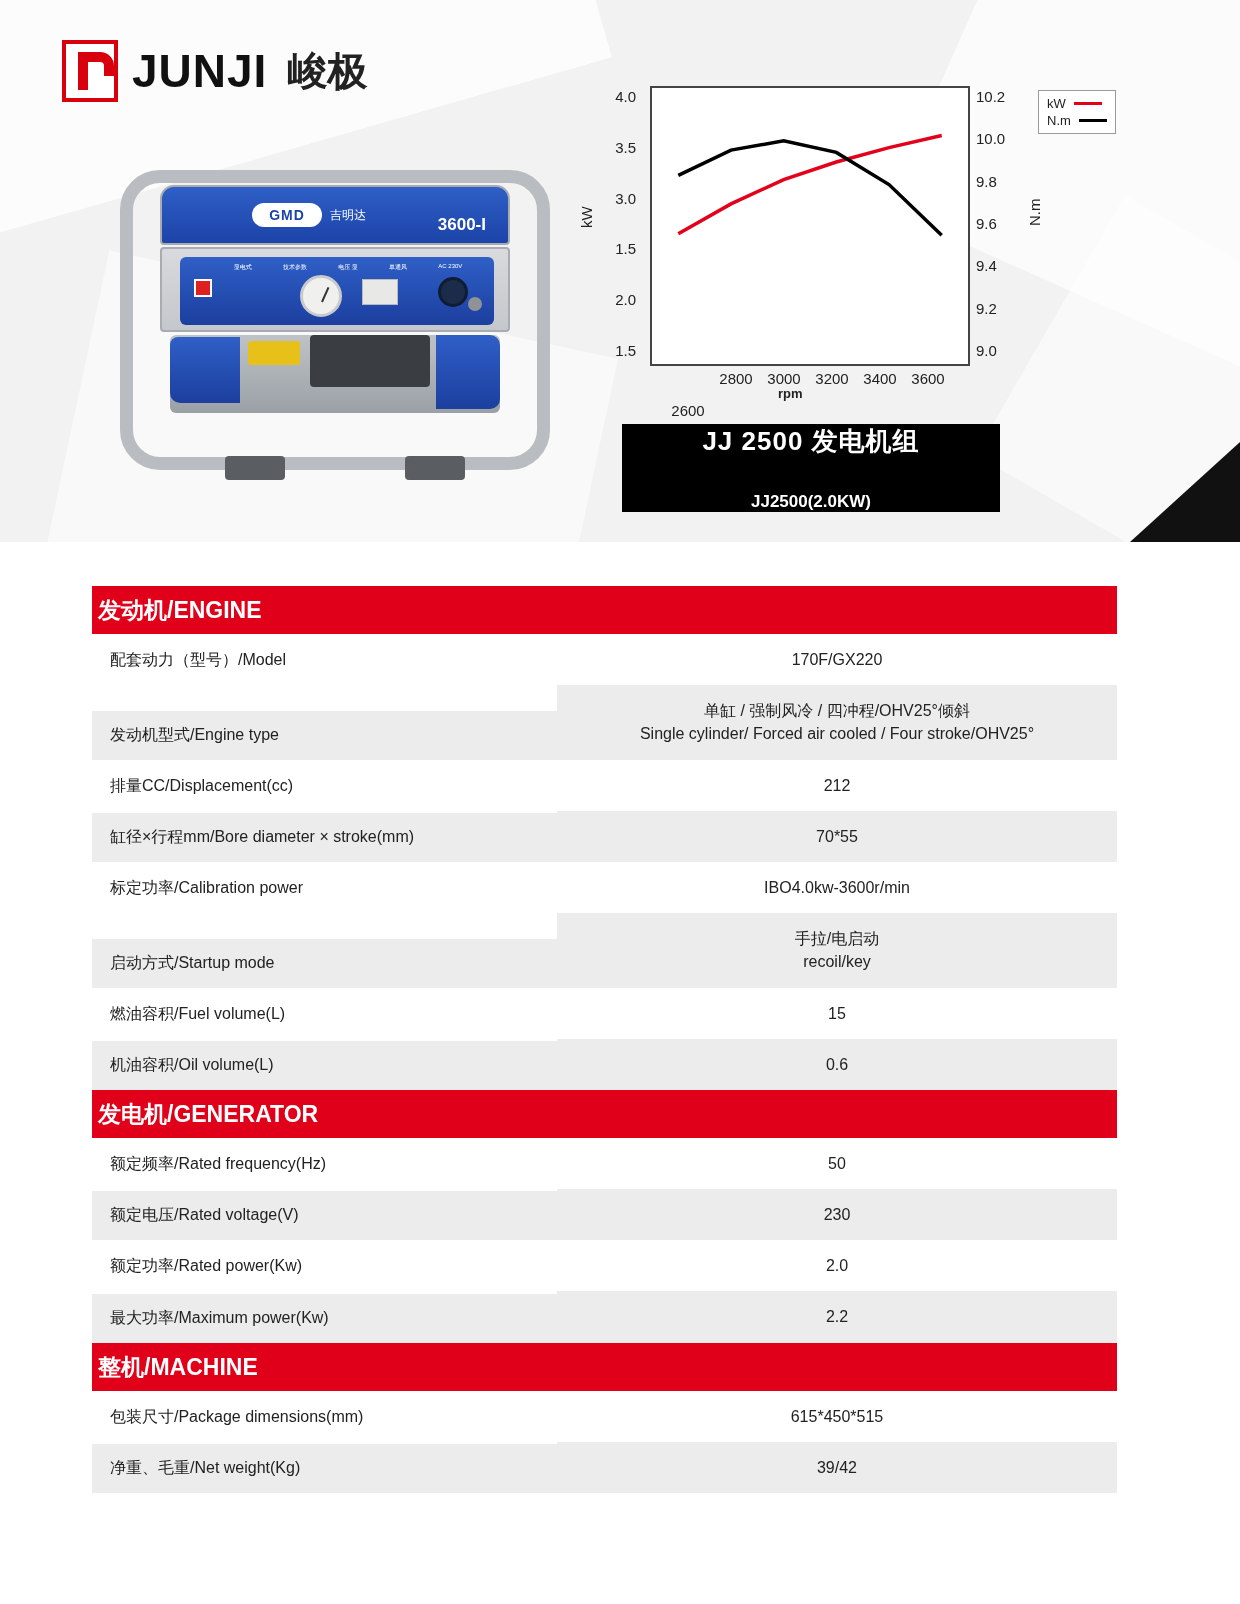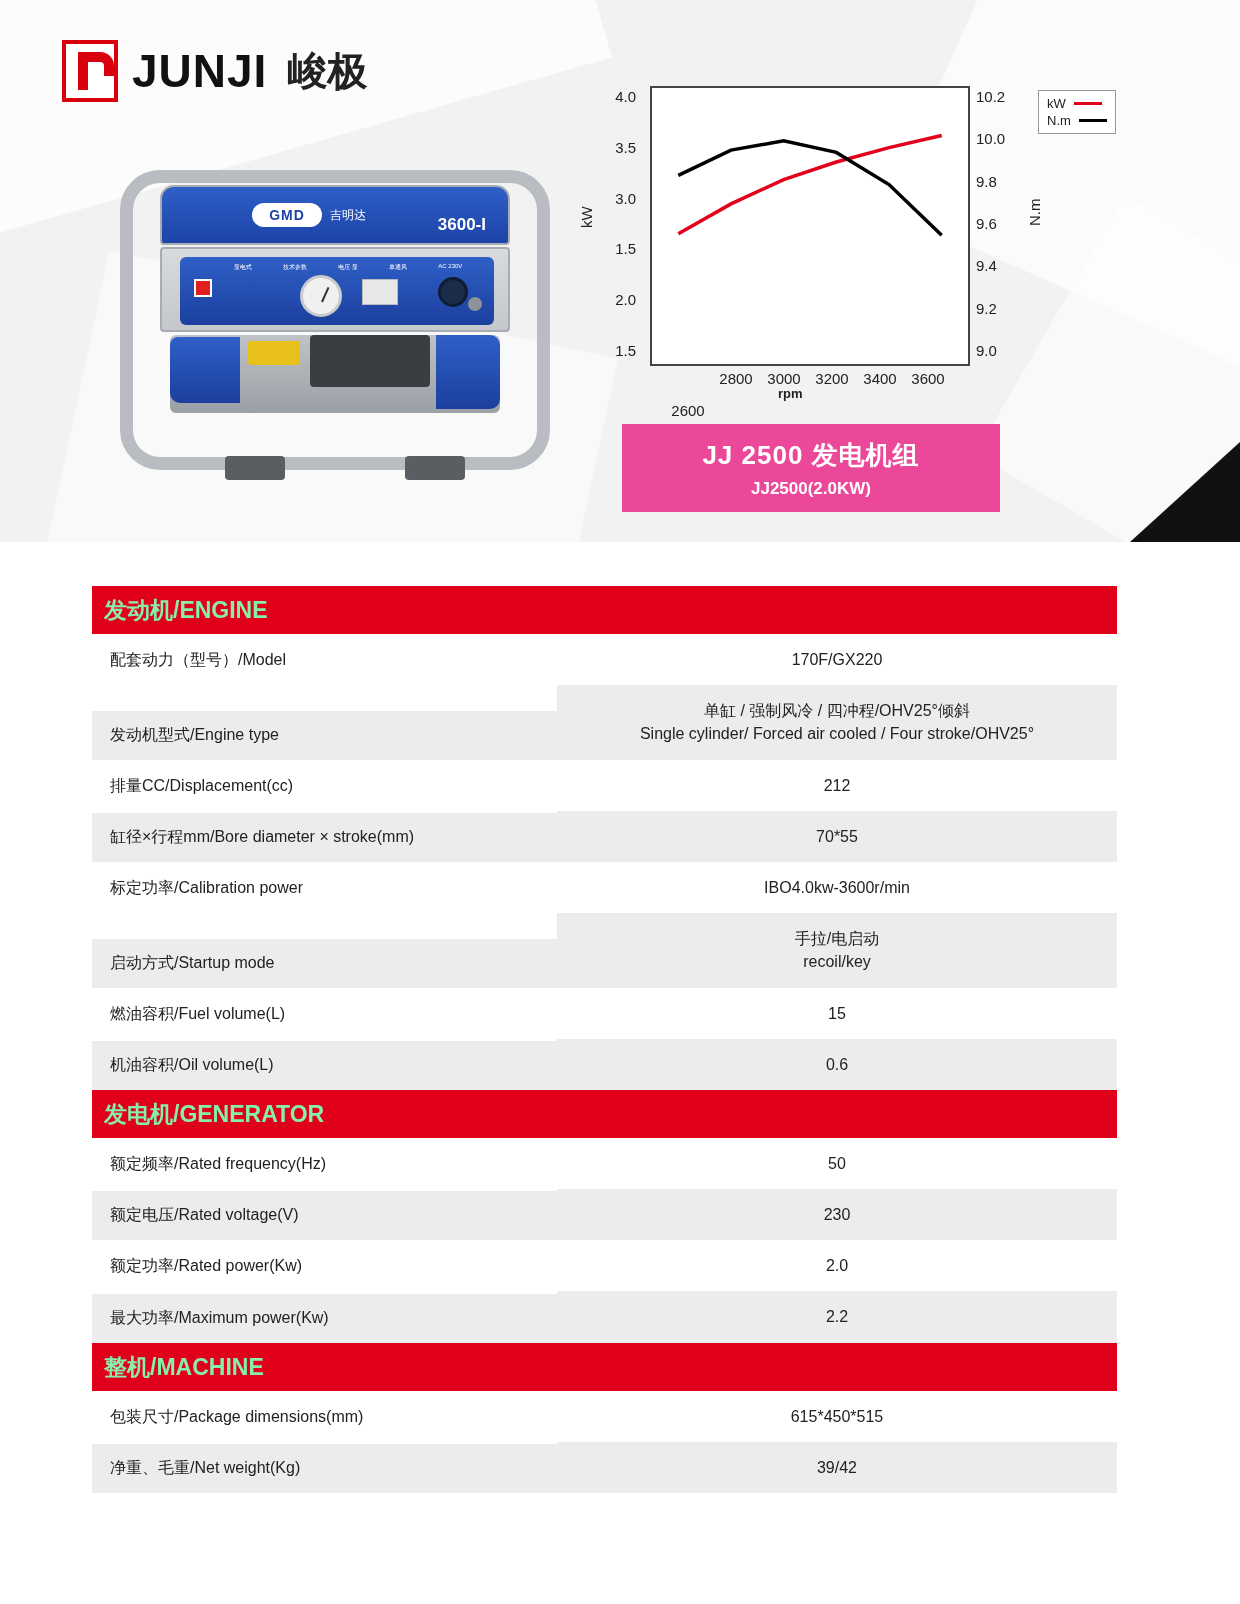--- a/index.html
+++ b/index.html
@@ -260,37 +260,37 @@
     border: 1px solid #999; background: #fff;
     padding: 4px 8px; font-size: 13px;
   }
   .legend-row { display: flex; align-items: center; gap: 8px; height: 17px; }
   .legend-line { width: 28px; height: 3px; display: inline-block; }
 
   
   .title-bar {
     position: absolute; left: 622px; top: 424px;
     width: 378px; height: 88px;
-    background: #ec4899;
+    background: #000000;
     color: #ffffff;
     display: flex; flex-direction: column;
-    align-items: center; justify-content: center;
+    align-items: center; justify-content: space-between;
   }
   .title-main { font-size: 26px; font-weight: bold; letter-spacing: 1px; }
   .title-sub { font-size: 17px; font-weight: bold; margin-top: 6px; }
 
   
   .specs {
     position: absolute; left: 92px; top: 586px;
     width: 1025px;
   }
   .sec-head {
-    background: #e1001a; color: #86efac;
+    background: #e1001a; color: #ffffff;
     height: 48px; line-height: 48px;
-    padding-left: 12px;
+    padding-left: 6px;
     font-size: 23px; font-weight: bold;
   }
   .row { display: flex; align-items: flex-end; }
   .row.alt .cell-k, .row.alt .cell-v { background: #ececec; }
   .cell-k {
     width: 465px; padding: 14px 0 14px 18px;
     font-size: 16px; color: #222;
     display: flex; align-items: center;
     background: #ffffff;
   }

